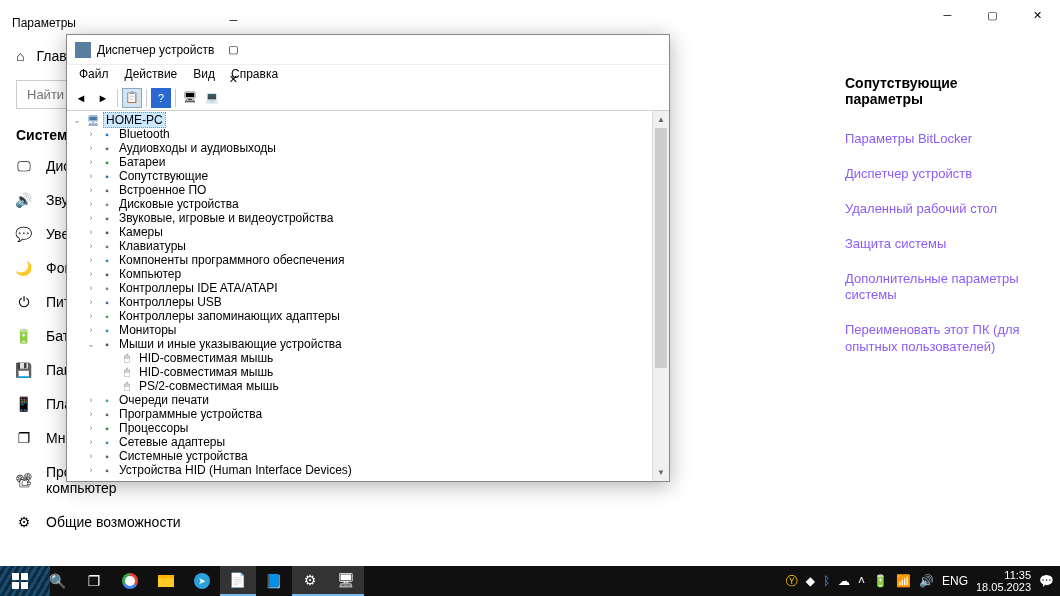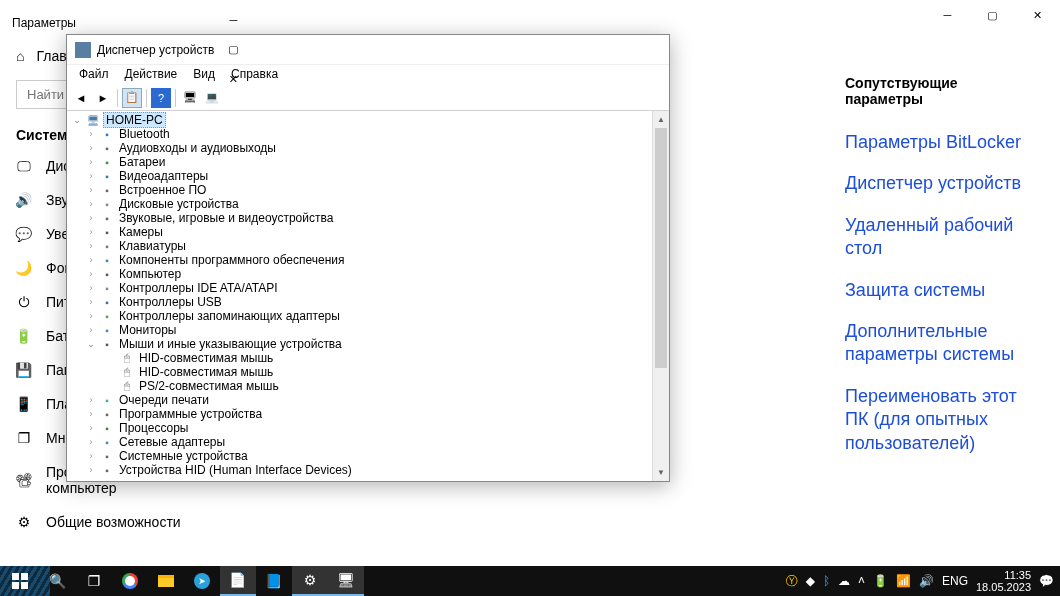--- a/index.html
+++ b/index.html
@@ -16,21 +16,21 @@
 .search-box{margin:8px 16px;padding:6px 10px;border:1px solid #ccc;background:#fff;font-size:13px;width:calc(100% - 32px);}
 .sidebar-header{font-weight:600;font-size:14px;padding:10px 16px 6px;}
 .nav-item{display:flex;align-items:center;gap:14px;padding:9px 16px;font-size:14px;cursor:default;}
 .nav-item .icon{width:16px;height:16px;display:flex;align-items:center;justify-content:center;color:#000;}
 .main-content{flex:1;padding:20px 30px;position:relative;}
 .main-heading{font-size:24px;font-weight:400;margin-top:300px;}
 .spec-row{display:flex;font-size:14px;margin-top:14px;}
 .spec-row .label{width:140px;}
 .related{position:absolute;right:30px;top:45px;width:185px;}
 .related-header{font-size:14px;font-weight:600;margin-bottom:24px;}
-.related-link{display:block;font-size:18px;color:#1d4ed8;margin-bottom:18px;line-height:1.3;}
+.related-link{display:block;font-size:13px;color:#8b5cf6;margin-bottom:18px;line-height:1.3;}
 
 
 .devmgr-win{position:absolute;top:34px;left:66px;width:604px;height:448px;background:#fff;border:1px solid #888;box-shadow:0 4px 20px rgba(0,0,0,0.3);}
 .devmgr-titlebar{height:30px;display:flex;align-items:center;padding-left:8px;font-size:12px;border-bottom:1px solid #eee;}
 .devmgr-titlebar .tbicon{width:16px;height:16px;margin-right:6px;background:#5a7ea0;}
 .devmgr-titlebar .win-controls span{width:38px;}
 .devmgr-menu{height:20px;display:flex;gap:4px;padding:2px 6px;font-size:12px;}
 .devmgr-menu span{padding:0 6px;}
 .devmgr-toolbar{height:26px;display:flex;gap:2px;padding:2px 4px;border-bottom:1px solid #d0d0d0;align-items:center;}
 .devmgr-toolbar .tb-btn{width:20px;height:20px;border:1px solid transparent;display:flex;align-items:center;justify-content:center;font-size:11px;}
@@ -196,21 +196,21 @@
           <span class="tlabel">Аудиовходы и аудиовыходы</span>
         </div>
         <div class="tree-item l1">
           <span class="expander">›</span>
           <span class="ticon" style="color:#2a9a2a">▪</span>
           <span class="tlabel">Батареи</span>
         </div>
         <div class="tree-item l1">
           <span class="expander">›</span>
           <span class="ticon" style="color:#2a7aaa">▪</span>
-          <span class="tlabel">Видеоадаптеры</span>
+          <span class="tlabel">Сопутствующие</span>
         </div>
         <div class="tree-item l1">
           <span class="expander">›</span>
           <span class="ticon" style="color:#666">▪</span>
           <span class="tlabel">Встроенное ПО</span>
         </div>
         <div class="tree-item l1">
           <span class="expander">›</span>
           <span class="ticon" style="color:#888">▪</span>
           <span class="tlabel">Дисковые устройства</span>

